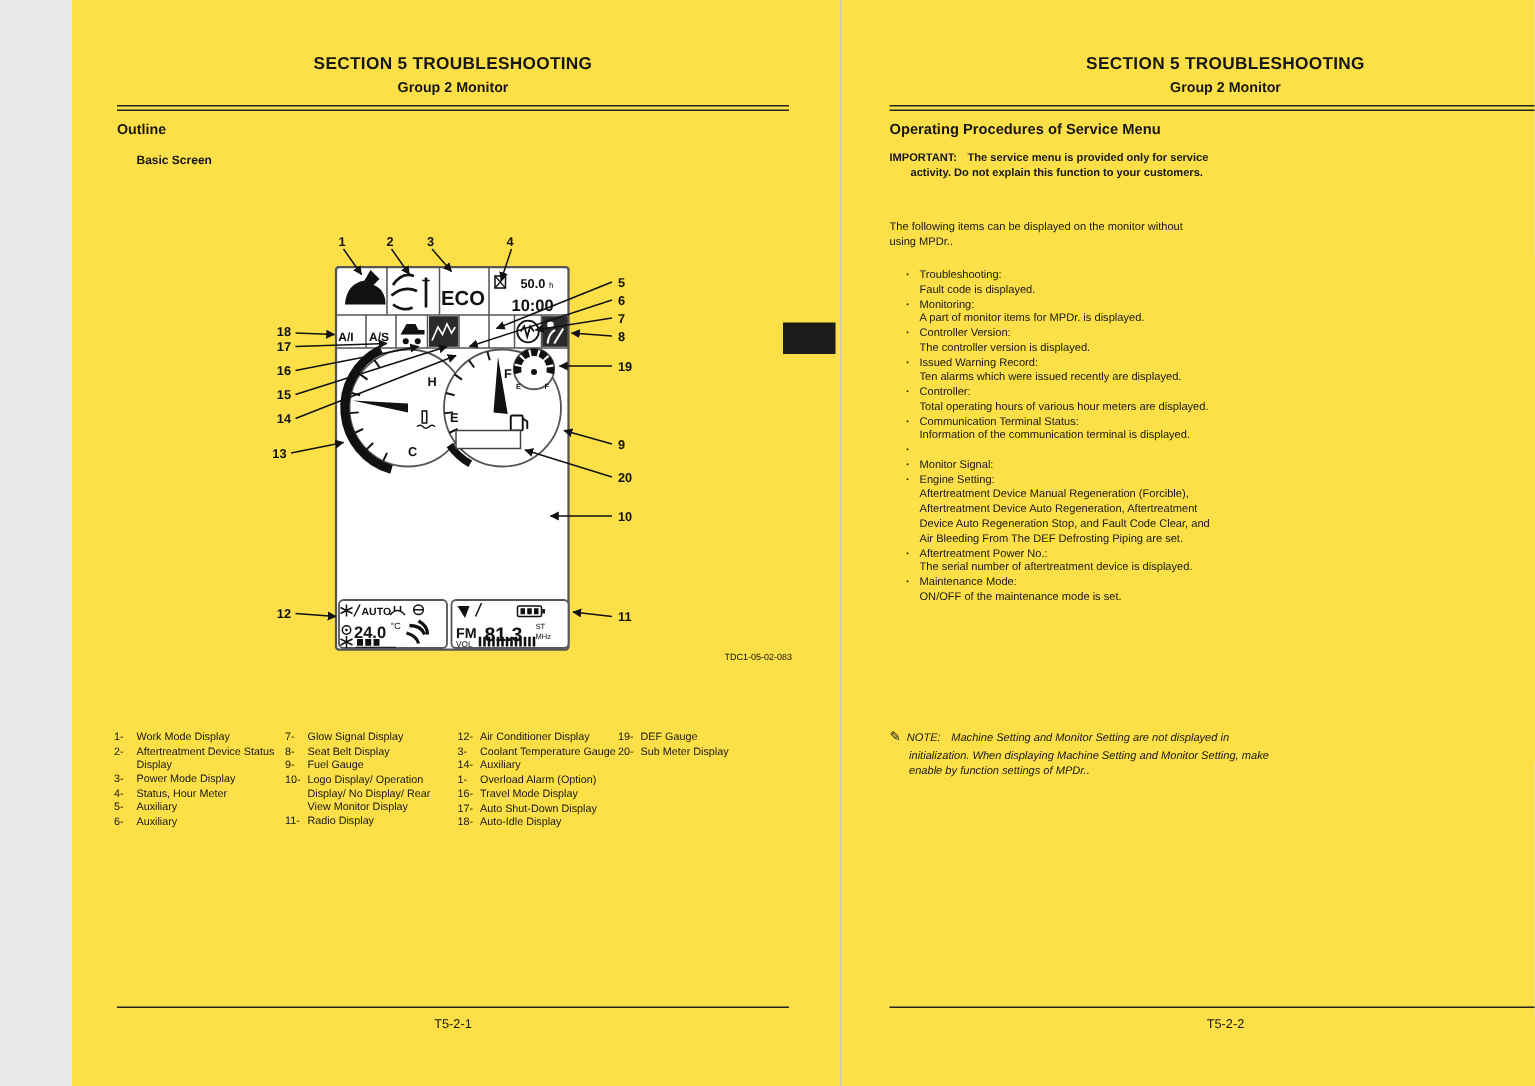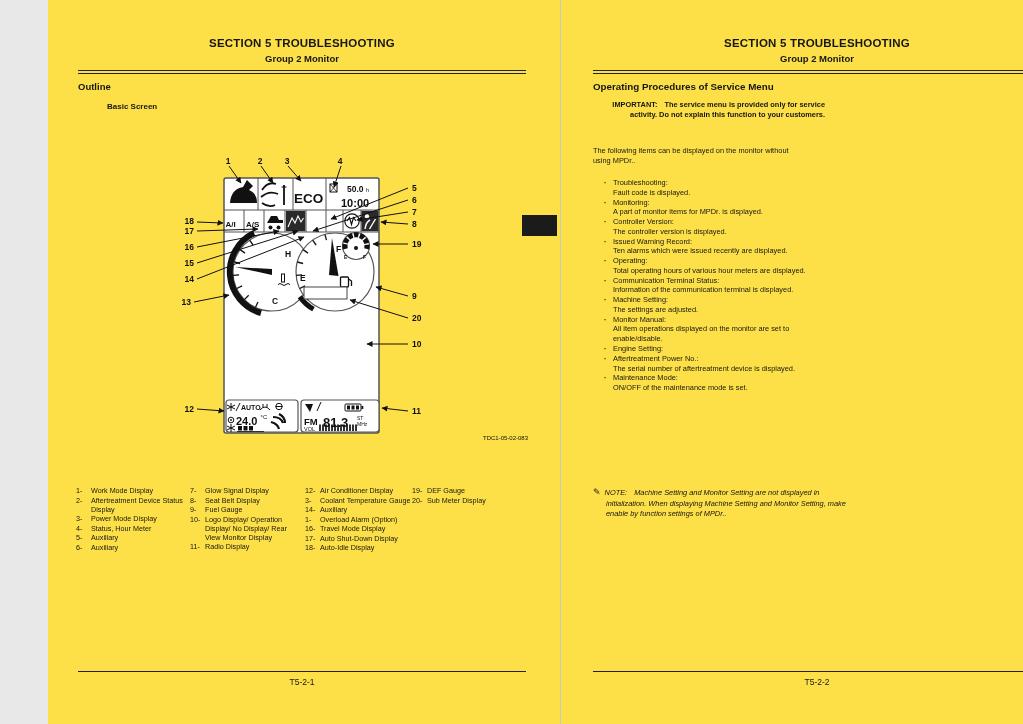--- a/index.html
+++ b/index.html
@@ -42,21 +42,21 @@
   <div class="abs thumb-tab"></div>
 
   <div>
     <div class="abs page-header" style="left:30px;top:37px;">
       <div class="page-title">SECTION 5 TROUBLESHOOTING</div>
       <div class="page-subtitle">Group 2 Monitor</div>
     </div>
     <div class="abs double-rule" style="left:30px;top:70px;"></div>
 
     <div class="abs h-outline" style="left:30px;top:81px;">Outline</div>
-    <div class="abs h-basic" style="left:59px;top:102px;">Basic Screen</div>
+    <div class="abs h-basic" style="left:43px;top:102px;">Basic Screen</div>
 
     <svg class="abs" style="left:120px;top:145px;" width="370" height="318" viewBox="120 145 370 318">
       <defs>
         <marker id="arw" markerWidth="7" markerHeight="7" refX="5.5" refY="3" orient="auto">
           <path d="M0,0 L6,3 L0,6 z" fill="#111"></path>
         </marker>
       </defs>
 
       <g stroke="#555" fill="none" stroke-width="1">
         <rect x="176" y="178" width="155" height="255" rx="2" fill="#fff" stroke-width="1.5"></rect>
@@ -354,21 +354,21 @@
 
   <div>
     <div class="abs page-header" style="left:545px;top:37px;">
       <div class="page-title">SECTION 5 TROUBLESHOOTING</div>
       <div class="page-subtitle">Group 2 Monitor</div>
     </div>
     <div class="abs double-rule" style="left:545px;top:70px;"></div>
 
     <div class="abs h-section" style="left:545px;top:81px;">Operating Procedures of Service Menu</div>
 
-    <p class="abs imp" style="left:545px;top:100px;margin:0;text-align:right;">
+    <p class="abs imp" style="left:545px;top:100px;margin:0;">
       <span class="lbl">IMPORTANT:</span><span>The service menu is provided only for service activity. Do not explain this function to your customers.</span>
     </p>
 
     <p class="abs body-p" style="left:545px;top:146px;margin:0;">The following items can be displayed on the monitor without using MPDr..</p>
 
     <ul class="abs svc-list" style="left:556px;top:178px;">
       <li>
           <span class="blt">·</span>
           <span class="cnt">
             <div>Troubleshooting:</div>
@@ -392,49 +392,45 @@
       <li>
           <span class="blt">·</span>
           <span class="cnt">
             <div>Issued Warning Record:</div>
             <div>Ten alarms which were issued recently are displayed.</div>
           </span>
         </li>
       <li>
           <span class="blt">·</span>
           <span class="cnt">
-            <div>Operating:</div>
+            <div>Controller:</div>
             <div>Total operating hours of various hour meters are displayed.</div>
           </span>
         </li>
       <li>
           <span class="blt">·</span>
           <span class="cnt">
             <div>Communication Terminal Status:</div>
             <div>Information of the communication terminal is displayed.</div>
           </span>
         </li>
       <li>
           <span class="blt">·</span>
-          <span class="cnt">
-            <div>Machine Setting:</div>
-            <div>The settings are adjusted.</div>
-          </span>
-        </li>
-      <li>
-          <span class="blt">·</span>
-          <span class="cnt">
-            <div>Monitor Manual:</div>
-            <div>All item operations displayed on the monitor are set to enable/disable.</div>
+        </li>
+      <li>
+          <span class="blt">·</span>
+          <span class="cnt">
+            <div>Monitor Signal:</div>
           </span>
         </li>
       <li>
           <span class="blt">·</span>
           <span class="cnt">
             <div>Engine Setting:</div>
+            <div>Aftertreatment Device Manual Regeneration (Forcible), Aftertreatment Device Auto Regeneration, Aftertreatment Device Auto Regeneration Stop, and Fault Code Clear, and Air Bleeding From The DEF Defrosting Piping are set.</div>
           </span>
         </li>
       <li>
           <span class="blt">·</span>
           <span class="cnt">
             <div>Aftertreatment Power No.:</div>
             <div>The serial number of aftertreatment device is displayed.</div>
           </span>
         </li>
       <li>

